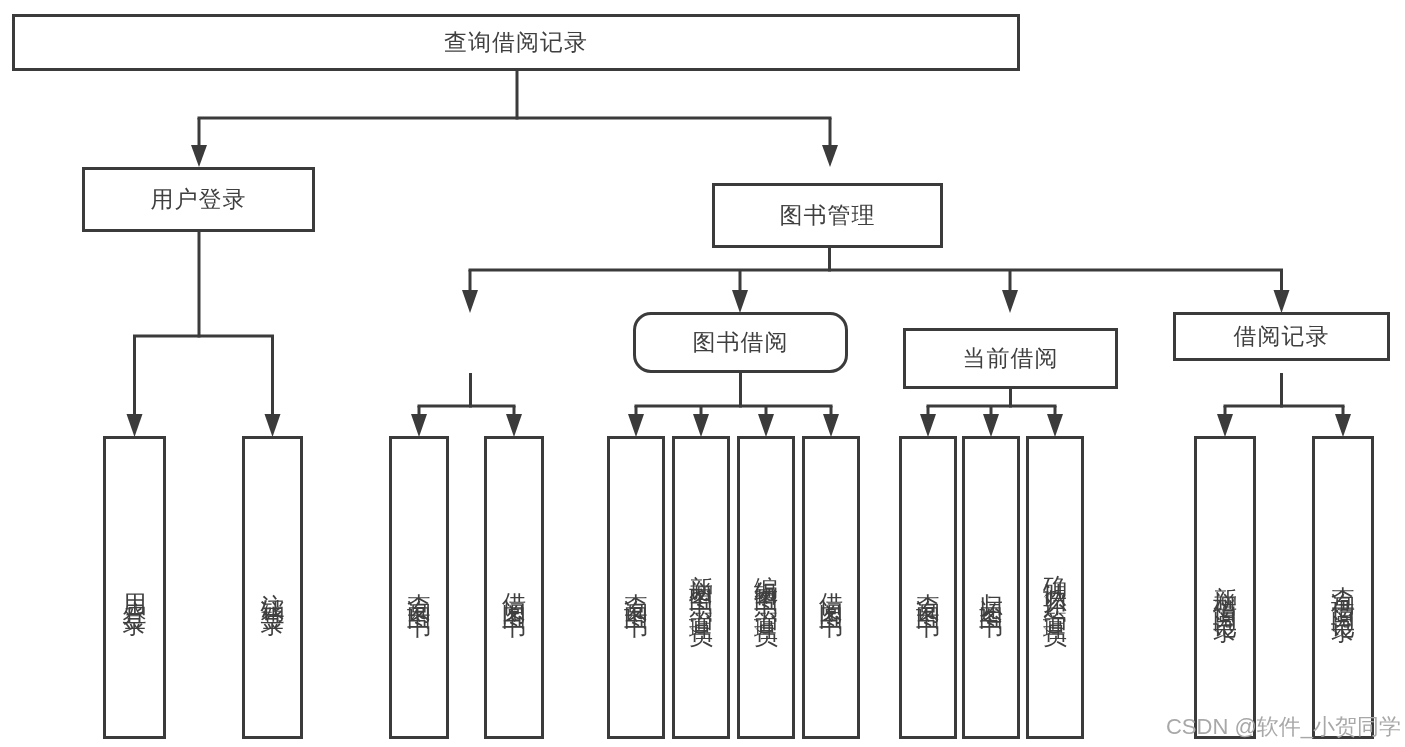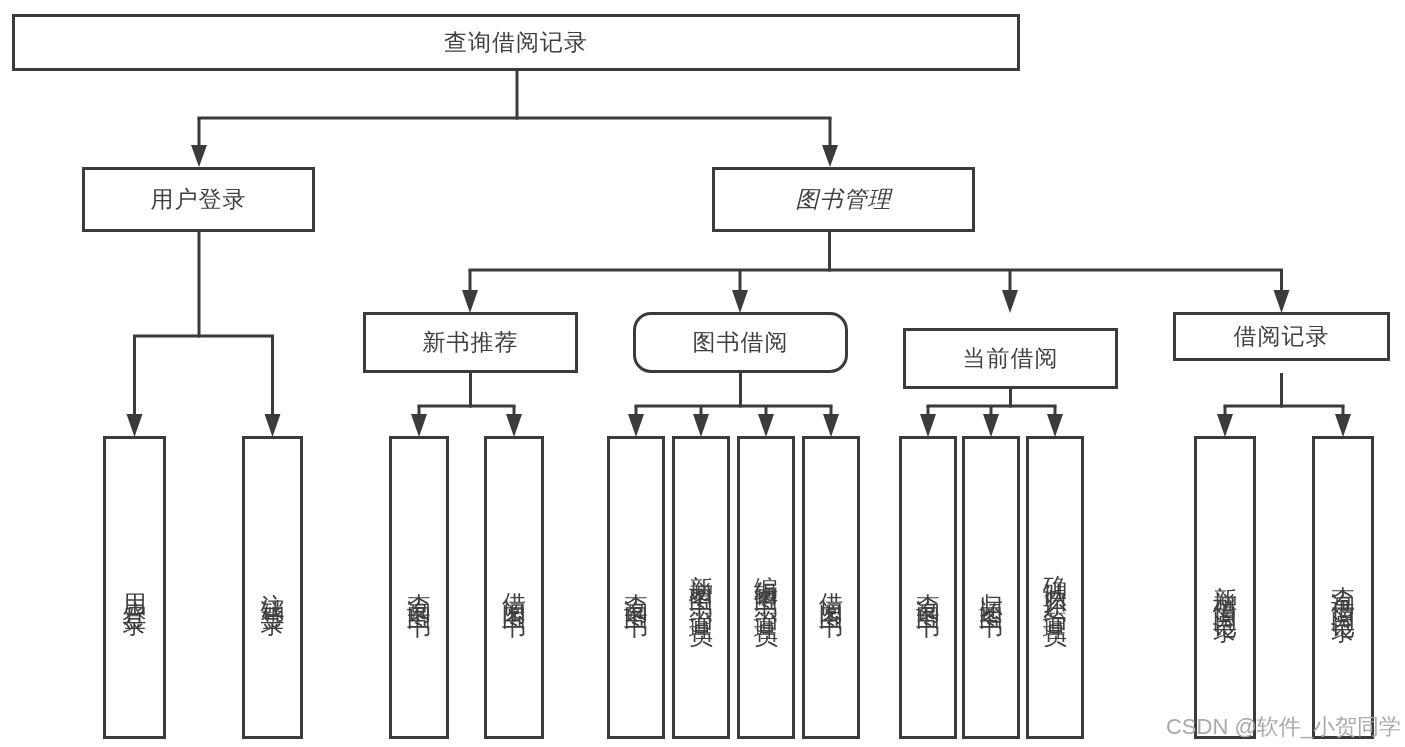--- a/index.html
+++ b/index.html
@@ -35,21 +35,21 @@
     writing-mode:vertical-rl;
     text-orientation:mixed;
     font-size:24px;
     letter-spacing:7px;
     line-height:1;
     white-space:nowrap;
   }
   
   .node-root            { left:12px;  top:14px;  width:1008px; height:57px; }
   .node-user-login      { left:82px;  top:167px; width:233px;  height:65px; }
-  .node-book-management { left:712px; top:167px; width:263px;  height:65px;font-style:italic; }
+  .node-book-management { left:712px; top:183px; width:231px;  height:65px; }
   .node-new-book-recommend { left:363px;  top:312px; width:215px; height:61px; }
   .node-book-borrow        { left:633px;  top:312px; width:215px; height:61px;border-radius:18px; }
   .node-current-borrow     { left:903px;  top:328px; width:215px; height:61px; }
   .node-borrow-records     { left:1173px; top:312px; width:217px; height:49px; }
   .leaf { top:436px; height:303px; }
   .leaf-user-login          { left:103px;  width:63px; }
   .leaf-logout              { left:242px;  width:61px; }
   .leaf-query-books-rec     { left:389px;  width:60px; }
   .leaf-borrow-books-rec    { left:484px;  width:60px; }
   .leaf-query-books-bb      { left:607px;  width:58px; }
@@ -155,23 +155,20 @@
     <span class="h-label">查询借阅记录</span>
   </div>
 
   <div class="box node-user-login">
     <span class="h-label">用户登录</span>
   </div>
   <div class="box node-book-management">
     <span class="h-label">图书管理</span>
   </div>
 
-  <div class="box node-new-book-recommend">
-    <span class="h-label">新书推荐</span>
-  </div>
   <div class="box node-book-borrow">
     <span class="h-label">图书借阅</span>
   </div>
   <div class="box node-current-borrow">
     <span class="h-label">当前借阅</span>
   </div>
   <div class="box node-borrow-records">
     <span class="h-label">借阅记录</span>
   </div>
 

